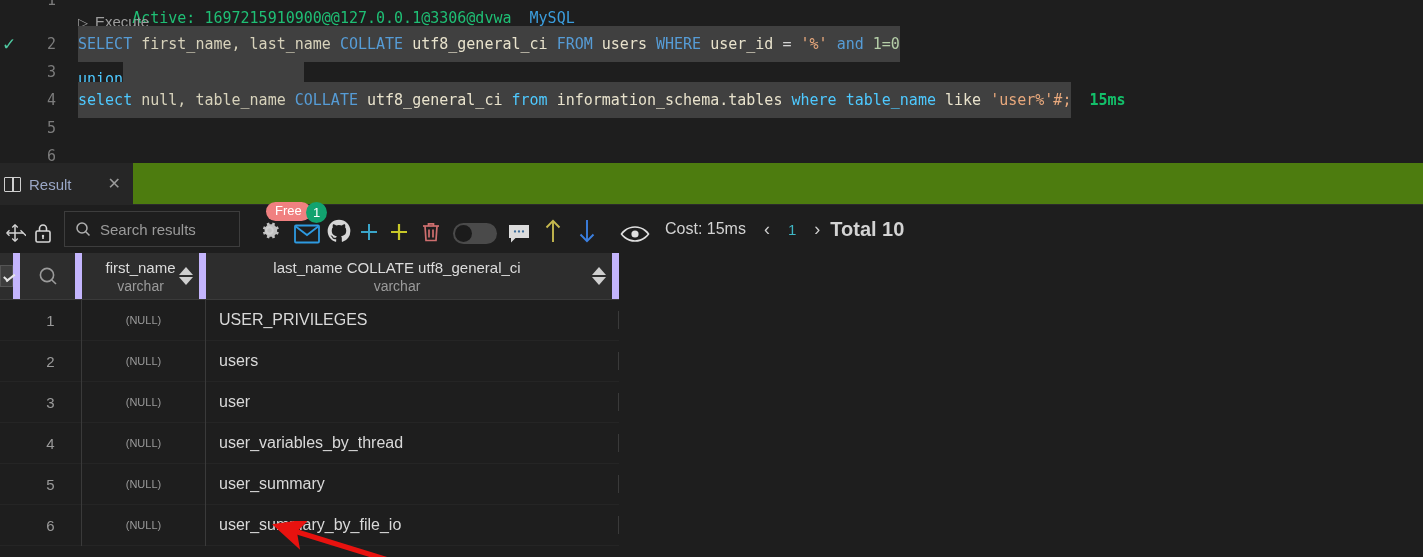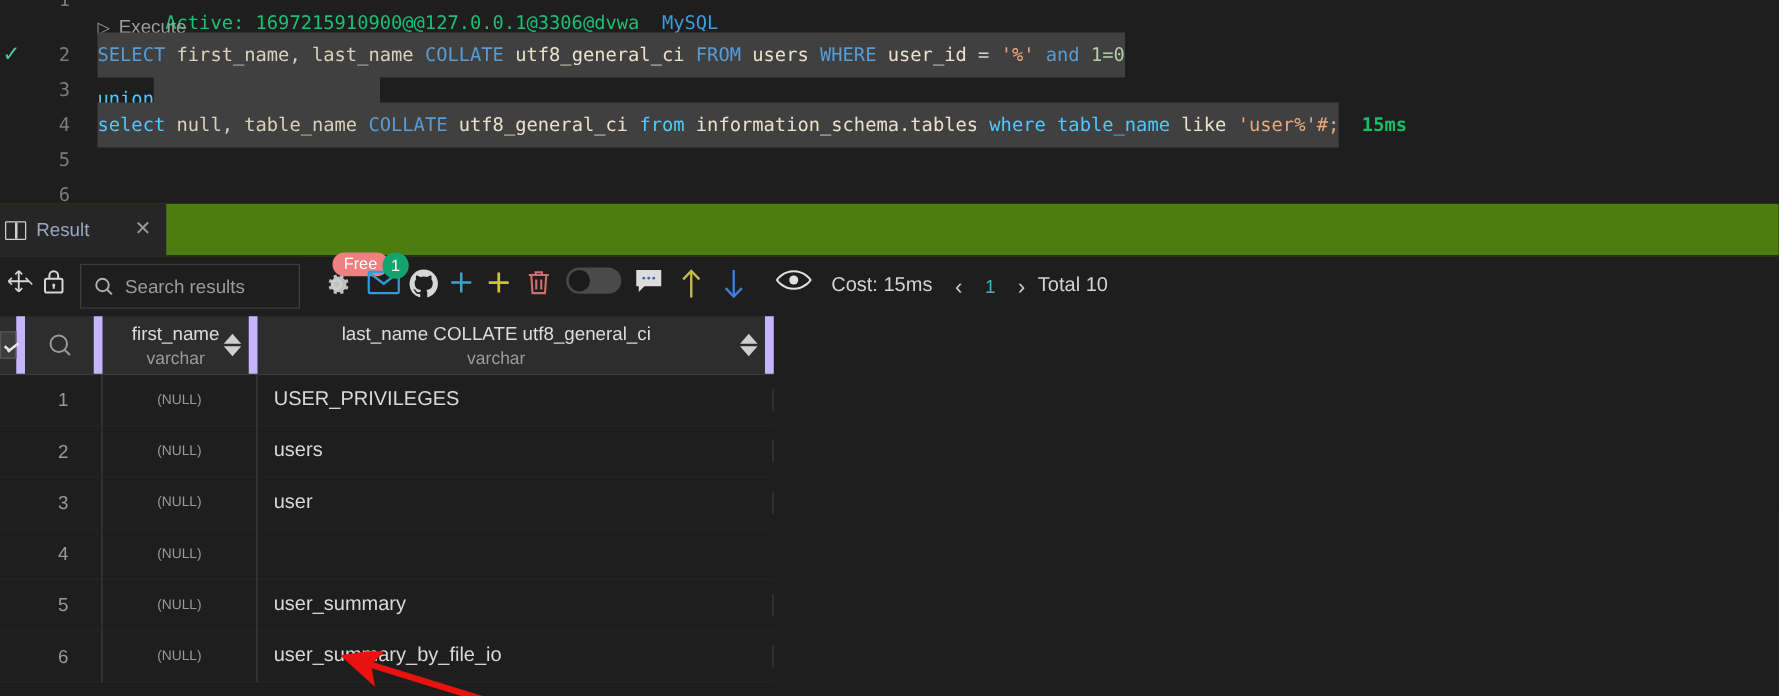--- a/index.html
+++ b/index.html
@@ -51,40 +51,40 @@
   .tab {
     position: absolute; left: 0; top: 0; height: 42px; width: 133px;
     background: #262626; display: flex; align-items: center; gap: 8px; padding-left: 4px;
   }
   .tab-split-icon { width: 17px; height: 15px; border: 1.6px solid #cfcfcf; border-radius: 1px; position: relative; flex: none; }
   .tab-split-icon::after { content:""; position:absolute; left:7px; top:0; bottom:0; width:1.6px; background:#cfcfcf; }
   .tab-label { color: #9aa7c7; font-size: 15px; }
   .tab-close { position:absolute; right: 12px; color: #9a9a9a; font-size: 16px; line-height: 1; }
 
   .toolbar { position: relative; height: 48px; display: flex; align-items: center; padding-left: 2px; }
-  .tb-icon { position: relative; color: #d0d0d0; display:flex; align-items:flex-start; justify-content:center; flex:none; }
+  .tb-icon { position: relative; color: #d0d0d0; display:flex; align-items:flex-end; justify-content:center; flex:none; }
   .searchbox {
     width: 176px; height: 36px; border: 1px solid #3d3d3d; background: #1e1e1e;
     display: flex; align-items: center; gap: 9px; padding: 0 10px; margin-left: 6px; margin-right: 12px;
   }
   .searchbox .ph { color: #9b9b9b; font-size: 15px; }
   .badge-free {
     position: absolute; left: 14px; top: -12px; background: #f08080; color: #fff;
     font-size: 13px; border-radius: 11px; padding: 1px 9px 2px; line-height: 16px; white-space: nowrap;
   }
   .badge-num {
     position: absolute; left: 16px; top: -12px; background: #12a36f; color: #fff;
     font-size: 13px; border-radius: 50%; width: 21px; height: 21px; line-height: 21px; text-align: center;
   }
   .toggle { width: 44px; height: 21px; border-radius: 11px; background: #4a4a4a; position: relative; }
   .toggle::after { content:""; position:absolute; left:2px; top:2px; width:17px; height:17px; border-radius:50%; background:#1b1b1b; }
   .cost-text { color: #d3d3d3; font-size: 16px; margin-left: 9px; white-space: nowrap; }
   .pg-arrow { color: #cfcfcf; font-size: 18px; }
   .pg-num { color: #3fb6c4; font-size: 15px; }
-  .total-text { color: #d3d3d3; font-size: 16px; white-space: nowrap; }
+  .total-text { color: #d3d3d3; font-size: 20px; white-space: nowrap; font-weight: bold; }
 
   
   .grid { position: absolute; left: 0; top: 90px; width: 619px; bottom: 0; background: #1e1e1e; }
   .grid-head { display: flex; height: 47px; background: #2d2d2d; border-bottom: 1px solid #3a3a3a; }
   .hc { border-right: 7px solid #c4b5fd; display: flex; align-items: center; justify-content: center; position: relative; }
   .hc-check { width: 20px; }
   .hc-sel { width: 62px; }
   .hc-a { width: 124px; }
   .hc-b { flex: 1; }
   .check-icon { width: 22px; height: 22px; background: #3d3d3d; border: 1px solid #555; position: relative; }
@@ -307,20 +307,21 @@
       <div class="grid-row">
         <div class="c-check"></div>
         <div class="cell c-idx">3</div>
         <div class="cell c-a">(NULL)</div>
         <div class="c-b">user</div>
       </div>
       <div class="grid-row">
         <div class="c-check"></div>
         <div class="cell c-idx">4</div>
         <div class="cell c-a">(NULL)</div>
+        <div class="c-b">user_variables_by_thread</div>
       </div>
       <div class="grid-row">
         <div class="c-check"></div>
         <div class="cell c-idx">5</div>
         <div class="cell c-a">(NULL)</div>
         <div class="c-b">user_summary</div>
       </div>
       <div class="grid-row">
         <div class="c-check"></div>
         <div class="cell c-idx">6</div>

